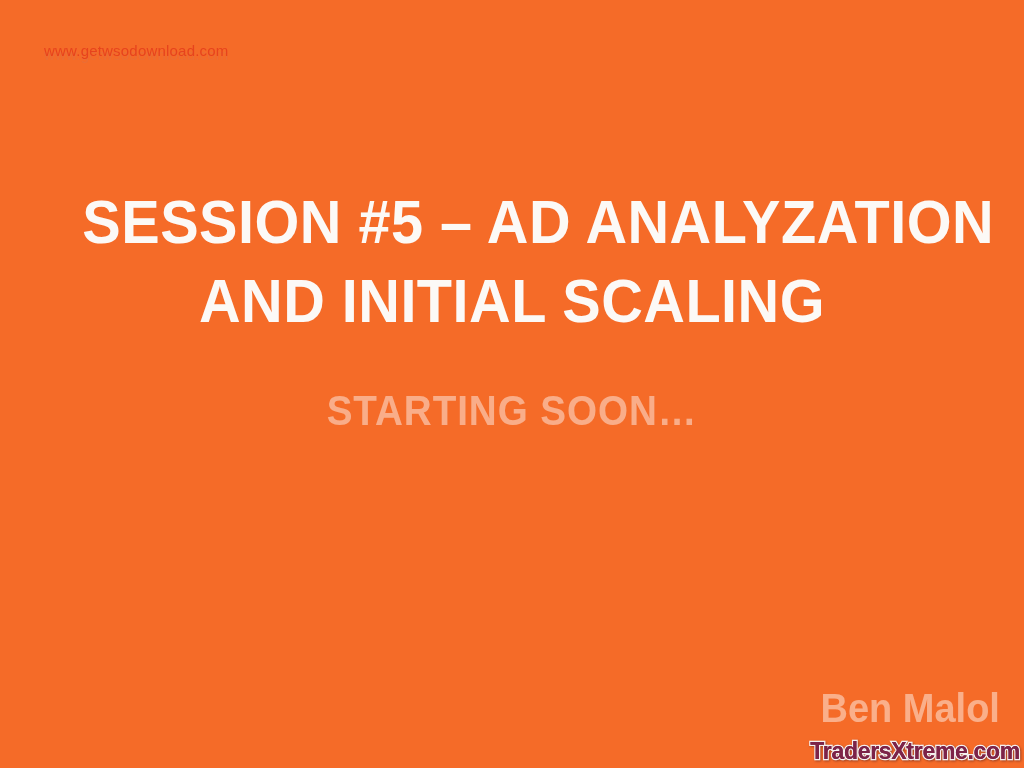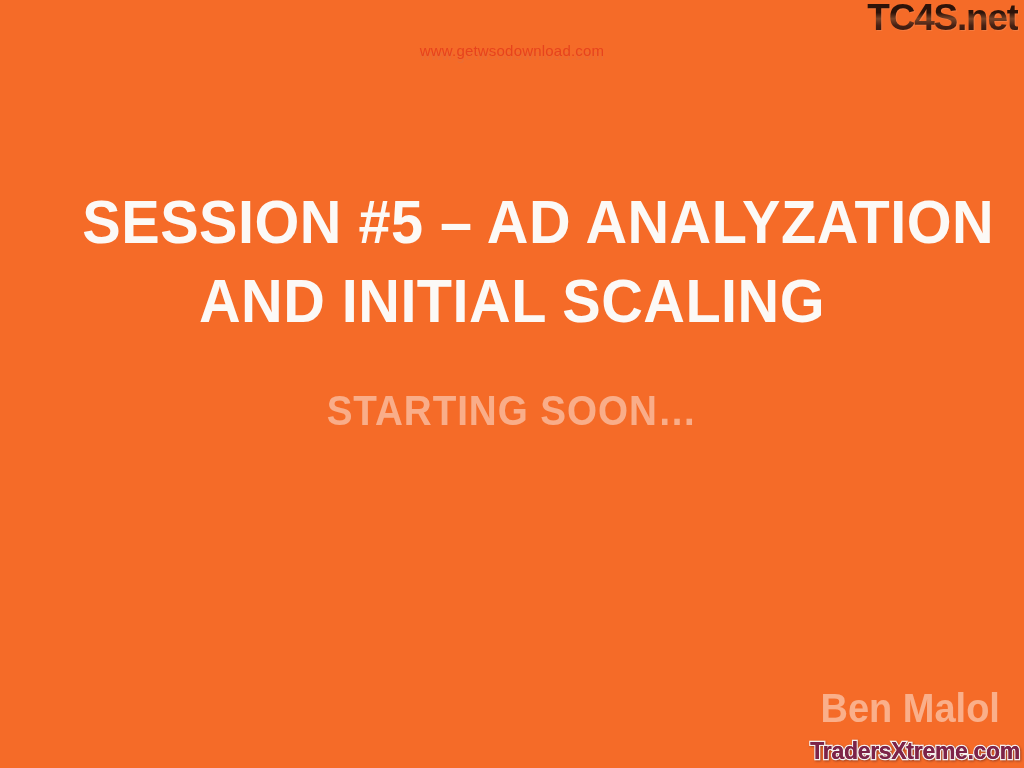--- a/index.html
+++ b/index.html
@@ -21,28 +21,28 @@
     overflow: hidden;
     user-select: none;
   }
 
   
   #wso-watermark {
     position: absolute;
     left: 0;
     right: 0;
     top: 42px;
-    text-align: center;
     font-family: "Liberation Sans", sans-serif;
     font-size: 15px;
     font-weight: 400;
     letter-spacing: 0.2px;
     color: #E7431D;
     text-shadow: 0 4px 0 rgba(233,110,55,0.85);
     white-space: nowrap;
+    padding-left: 44px;
   }
 
   
   #tc4s-logo {
     position: absolute;
     right: 6px;
     top: -1px;
     font-family: "Liberation Sans", sans-serif;
     font-size: 37px;
     font-weight: bold;
@@ -208,21 +208,20 @@
     color: #7D2348;
   }
 </style>
 </head>
 <body>
 
 <div id="slide">
 
   <div id="wso-watermark">www.getwsodownload.com</div>
 
-  <div id="tc4s-logo">TC4S.net</div>
 
   <div id="headline">
     <span class="hl-line">SESSION #5 – AD ANALYZATION</span>
     <span class="hl-line">AND INITIAL SCALING</span>
   </div>
 
   <div id="starting-soon">STARTING SOON…</div>
 
 
   <div id="presenter-name">Ben Malol</div>

